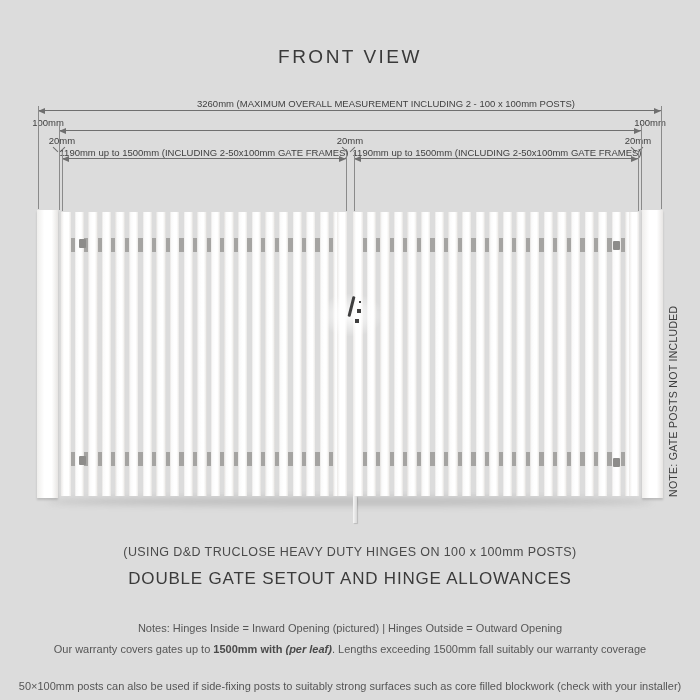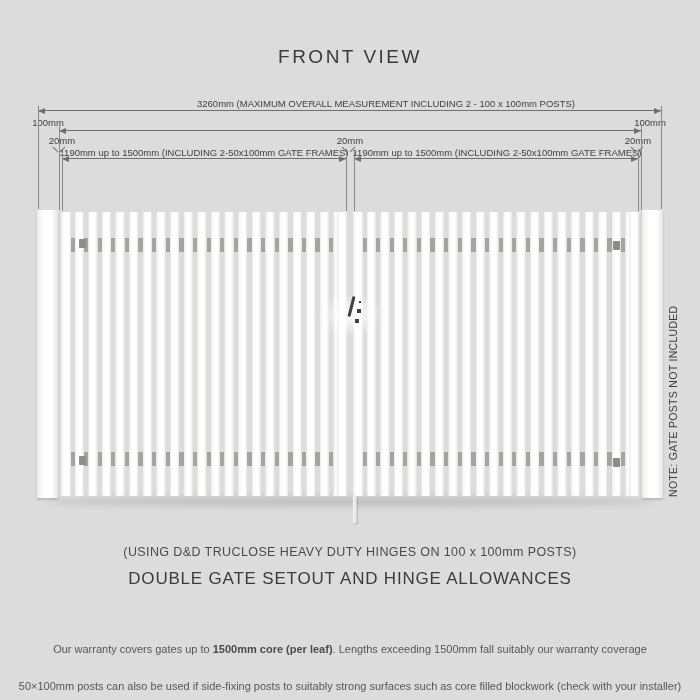--- a/index.html
+++ b/index.html
@@ -69,21 +69,21 @@
   .footer-heading { position:absolute; top:552px; left:0; width:100%; text-align:center;
     font-size:17px; letter-spacing:0.8px; color:#3b3b3b; font-weight:400;margin-top:17px; }
   .footer-subheading { position:absolute; top:545px; left:0; width:100%; text-align:center;
     font-size:12.5px; letter-spacing:0.4px; color:#4a4a4a; font-weight:400; }
   .note-line { position:absolute; left:0; width:100%; text-align:center;
     font-size:11px; color:#565656; }
   .note-1 { top:622px; }
   .note-2 { top:643px; }
   .note-3 { top:680px; }
   .b  { font-weight:bold; color:#4a4a4a; }
-  .bi { font-weight:bold; color:#4a4a4a; }
+  .bi { font-weight:bold; font-style:italic; color:#4a4a4a; }
 </style>
 </head>
 <body>
 
 <div class="stage">
 
   <div class="front-view">FRONT VIEW</div>
 
   <div class="dim-label" style="left:370px; top:98px;margin-left:16px;">3260mm (MAXIMUM OVERALL MEASUREMENT INCLUDING 2 - 100 x 100mm POSTS)</div>
   <div class="dim-line" style="left:38px; top:110px; width:623px;"></div>
@@ -149,16 +149,17 @@
   <div class="latch-dot1"></div>
   <div class="latch-dot2"></div>
   <div class="latch-pin"></div>
   <div class="drop-rod"></div>
 
   <div class="vnote">NOTE: GATE POSTS NOT INCLUDED</div>
 
   <div class="footer-heading">DOUBLE GATE SETOUT AND HINGE ALLOWANCES</div>
   <div class="footer-subheading">(USING D&amp;D TRUCLOSE HEAVY DUTY HINGES ON 100 x 100mm POSTS)</div>
 
-  <div class="note-line note-2"><span>Our warranty covers gates up to </span><span class="b">1500mm core</span><span class="bi"> (per leaf)</span><span>. Lengths exceeding 1500mm fall suitably our warranty coverage</span></div>
+  <div class="note-line note-1">Notes: Hinges Inside = Inward Opening (pictured) | Hinges Outside = Outward Opening</div>
+  <div class="note-line note-2"><span>Our warranty covers gates up to </span><span class="b">1500mm with</span><span class="bi"> (per leaf)</span><span>. Lengths exceeding 1500mm fall suitably our warranty coverage</span></div>
   <div class="note-line note-3">50×100mm posts can also be used if side-fixing posts to suitably strong surfaces such as core filled blockwork (check with your installer)</div>
 
 </div>
 
 </body></html>

